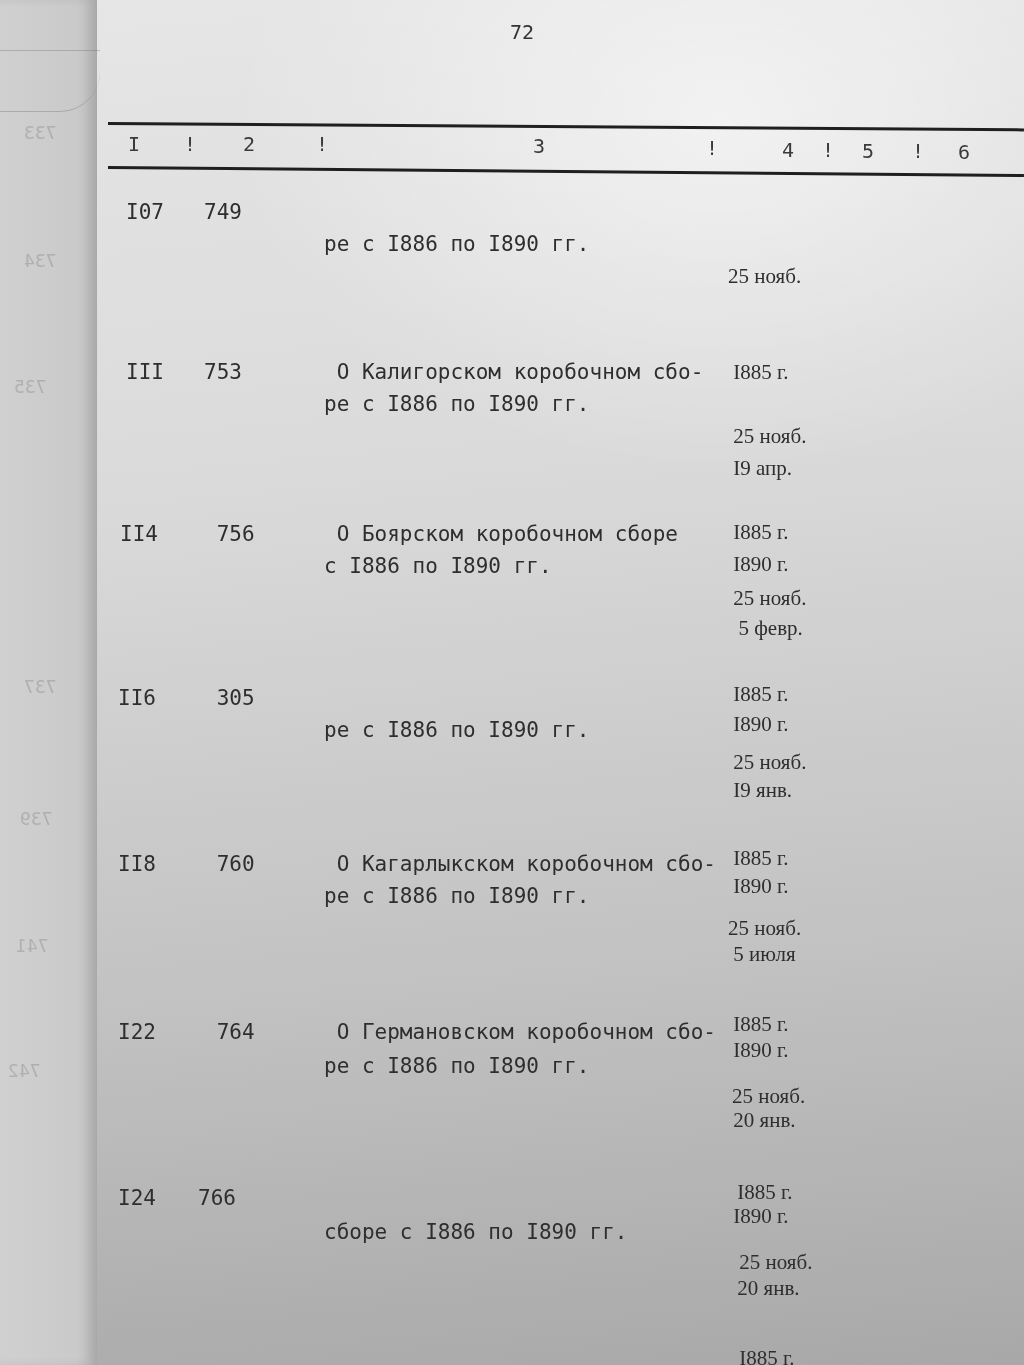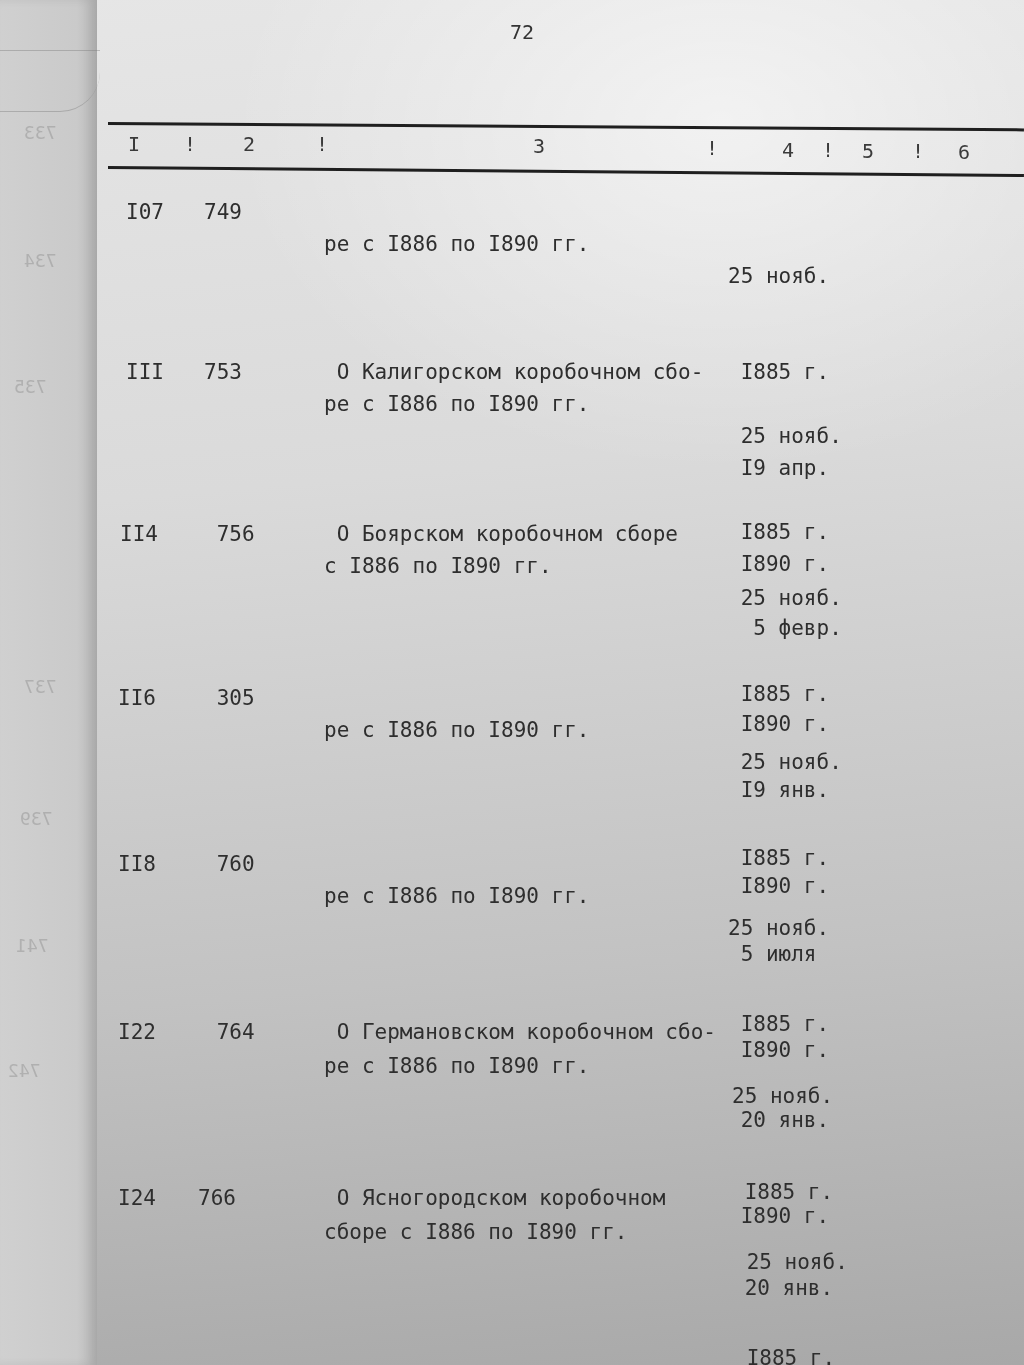--- a/index.html
+++ b/index.html
@@ -40,21 +40,21 @@
     }
     .rule.top { top: 122px; transform: rotate(0.4deg); transform-origin: left; }
     .rule.bottom { top: 166px; transform: rotate(0.5deg); transform-origin: left; }
     .col-header { position: absolute; top: 132px; font-size: 20px; color: #3a3a3a; }
     .row { position: absolute; left: 0; width: 1000px; height: 150px; }
     .cell { position: absolute; font-size: 21px; line-height: 32px; white-space: pre; color: #2e2e2e; }
     .c1 { left: 126px; }
     .c2 { left: 204px; }
     .c3 { left: 324px; }
     .c4 { left: 728px; }
-    .c4 div { white-space: pre; }
+    .c4 div { white-space: pre; font-family: Liberation Serif, serif; }
   </style>
 </head>
 <body>
 
 <div class="page">
 
   <div class="left-strip">
     <div class="ghost-lines"></div>
     <span class="ghost-num" style="top:122px">733</span>
     <span class="ghost-num" style="top:250px">734</span>
@@ -130,20 +130,21 @@
       <div> 25 нояб.</div>
       <div> I885 г.</div>
       <div> 5 июля</div>
       <div> I890 г.</div>
     </div>
   </div>
 
   <div class="row" style="top:848px">
     <span class="cell c1" style="left:118px">II8</span>
     <span class="cell c2"> 760</span>
+    <span class="cell c3" style="top:0"> О Кагарлыкском коробочном сбо-</span>
     <span class="cell c3" style="top:32px">ре с I886 по I890 гг.</span>
     <div class="cell c4">
       <div>25 нояб.</div>
       <div> I885 г.</div>
       <div> 20 янв.</div>
       <div> I890 г.</div>
     </div>
   </div>
 
   <div class="row" style="top:1016px">
@@ -155,21 +156,20 @@
       <div>25 нояб.</div>
       <div> I885 г.</div>
       <div> 20 янв.</div>
       
     </div>
   </div>
 
   <div class="row" style="top:1182px">
     <span class="cell c1" style="left:118px">I24</span>
     <span class="cell c2" style="left:198px">766</span>
-    <span class="cell c3" style="top:0"> О Ясногородском коробочном</span>
     <span class="cell c3" style="top:34px">сборе с I886 по I890 гг.</span>
     <div class="cell c4" style="left:734px">
       <div> 25 нояб.</div>
       <div> I885 г.</div>
       
       
     </div>
   </div>
 
 </div>

